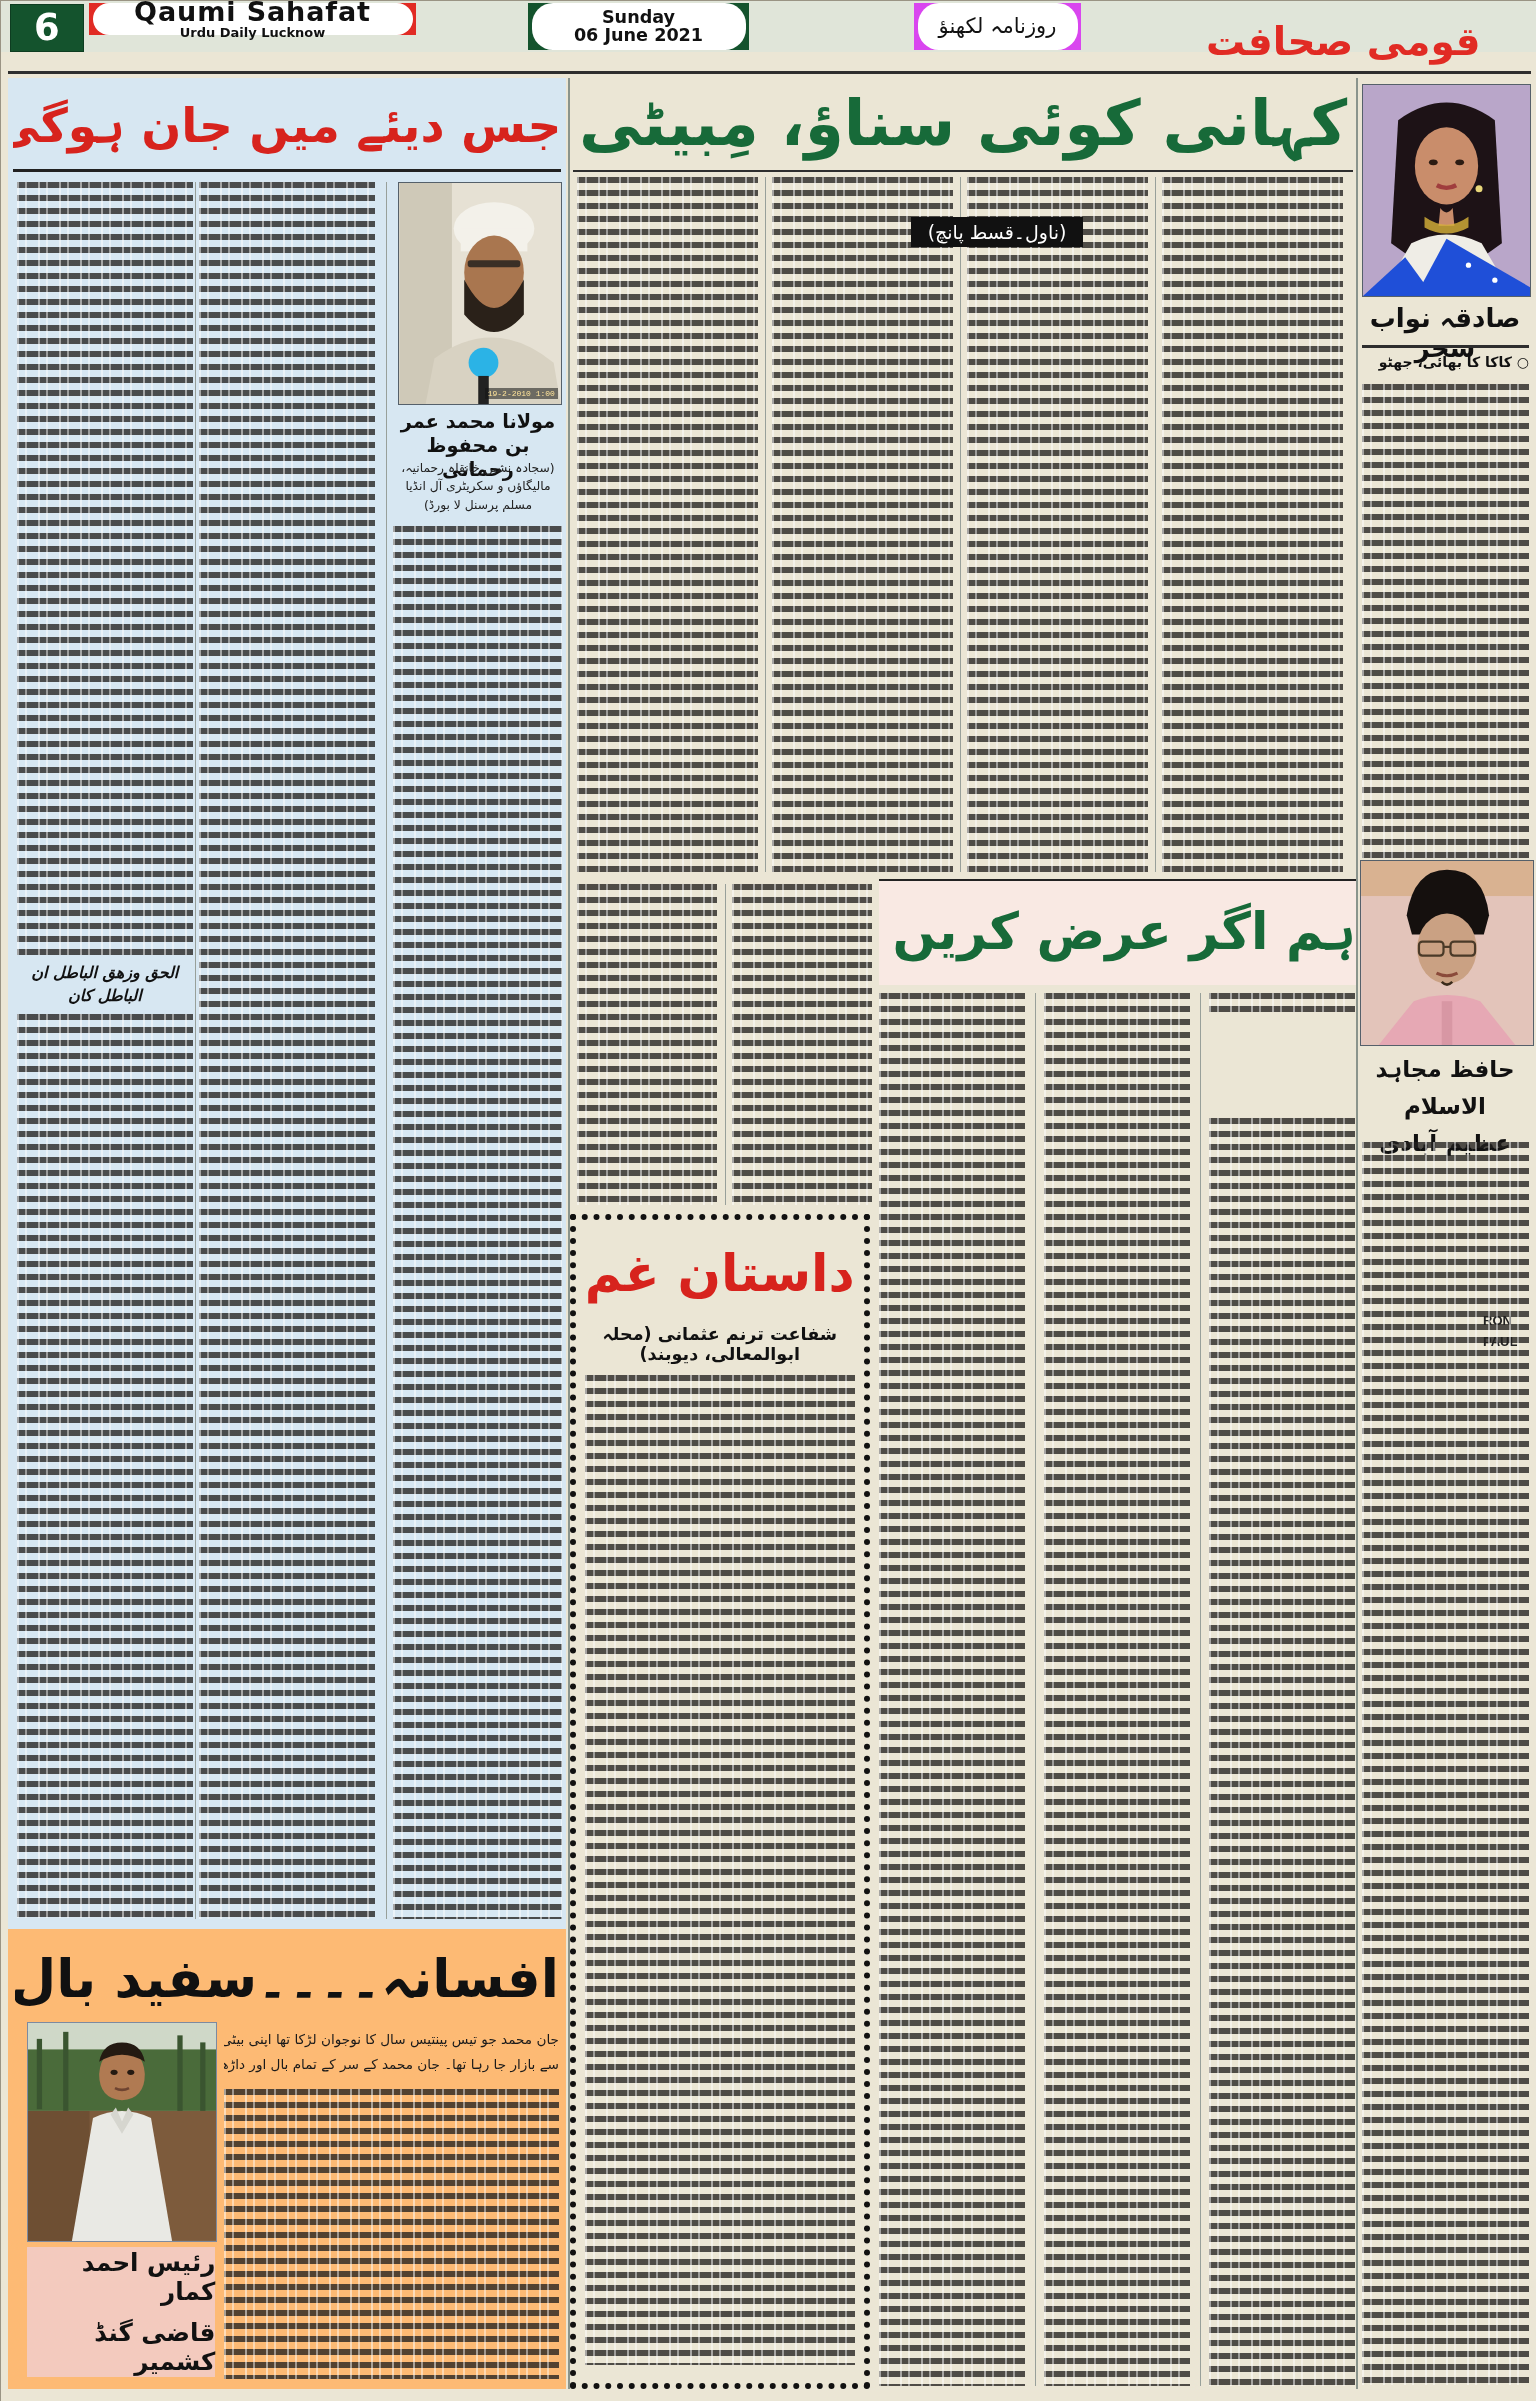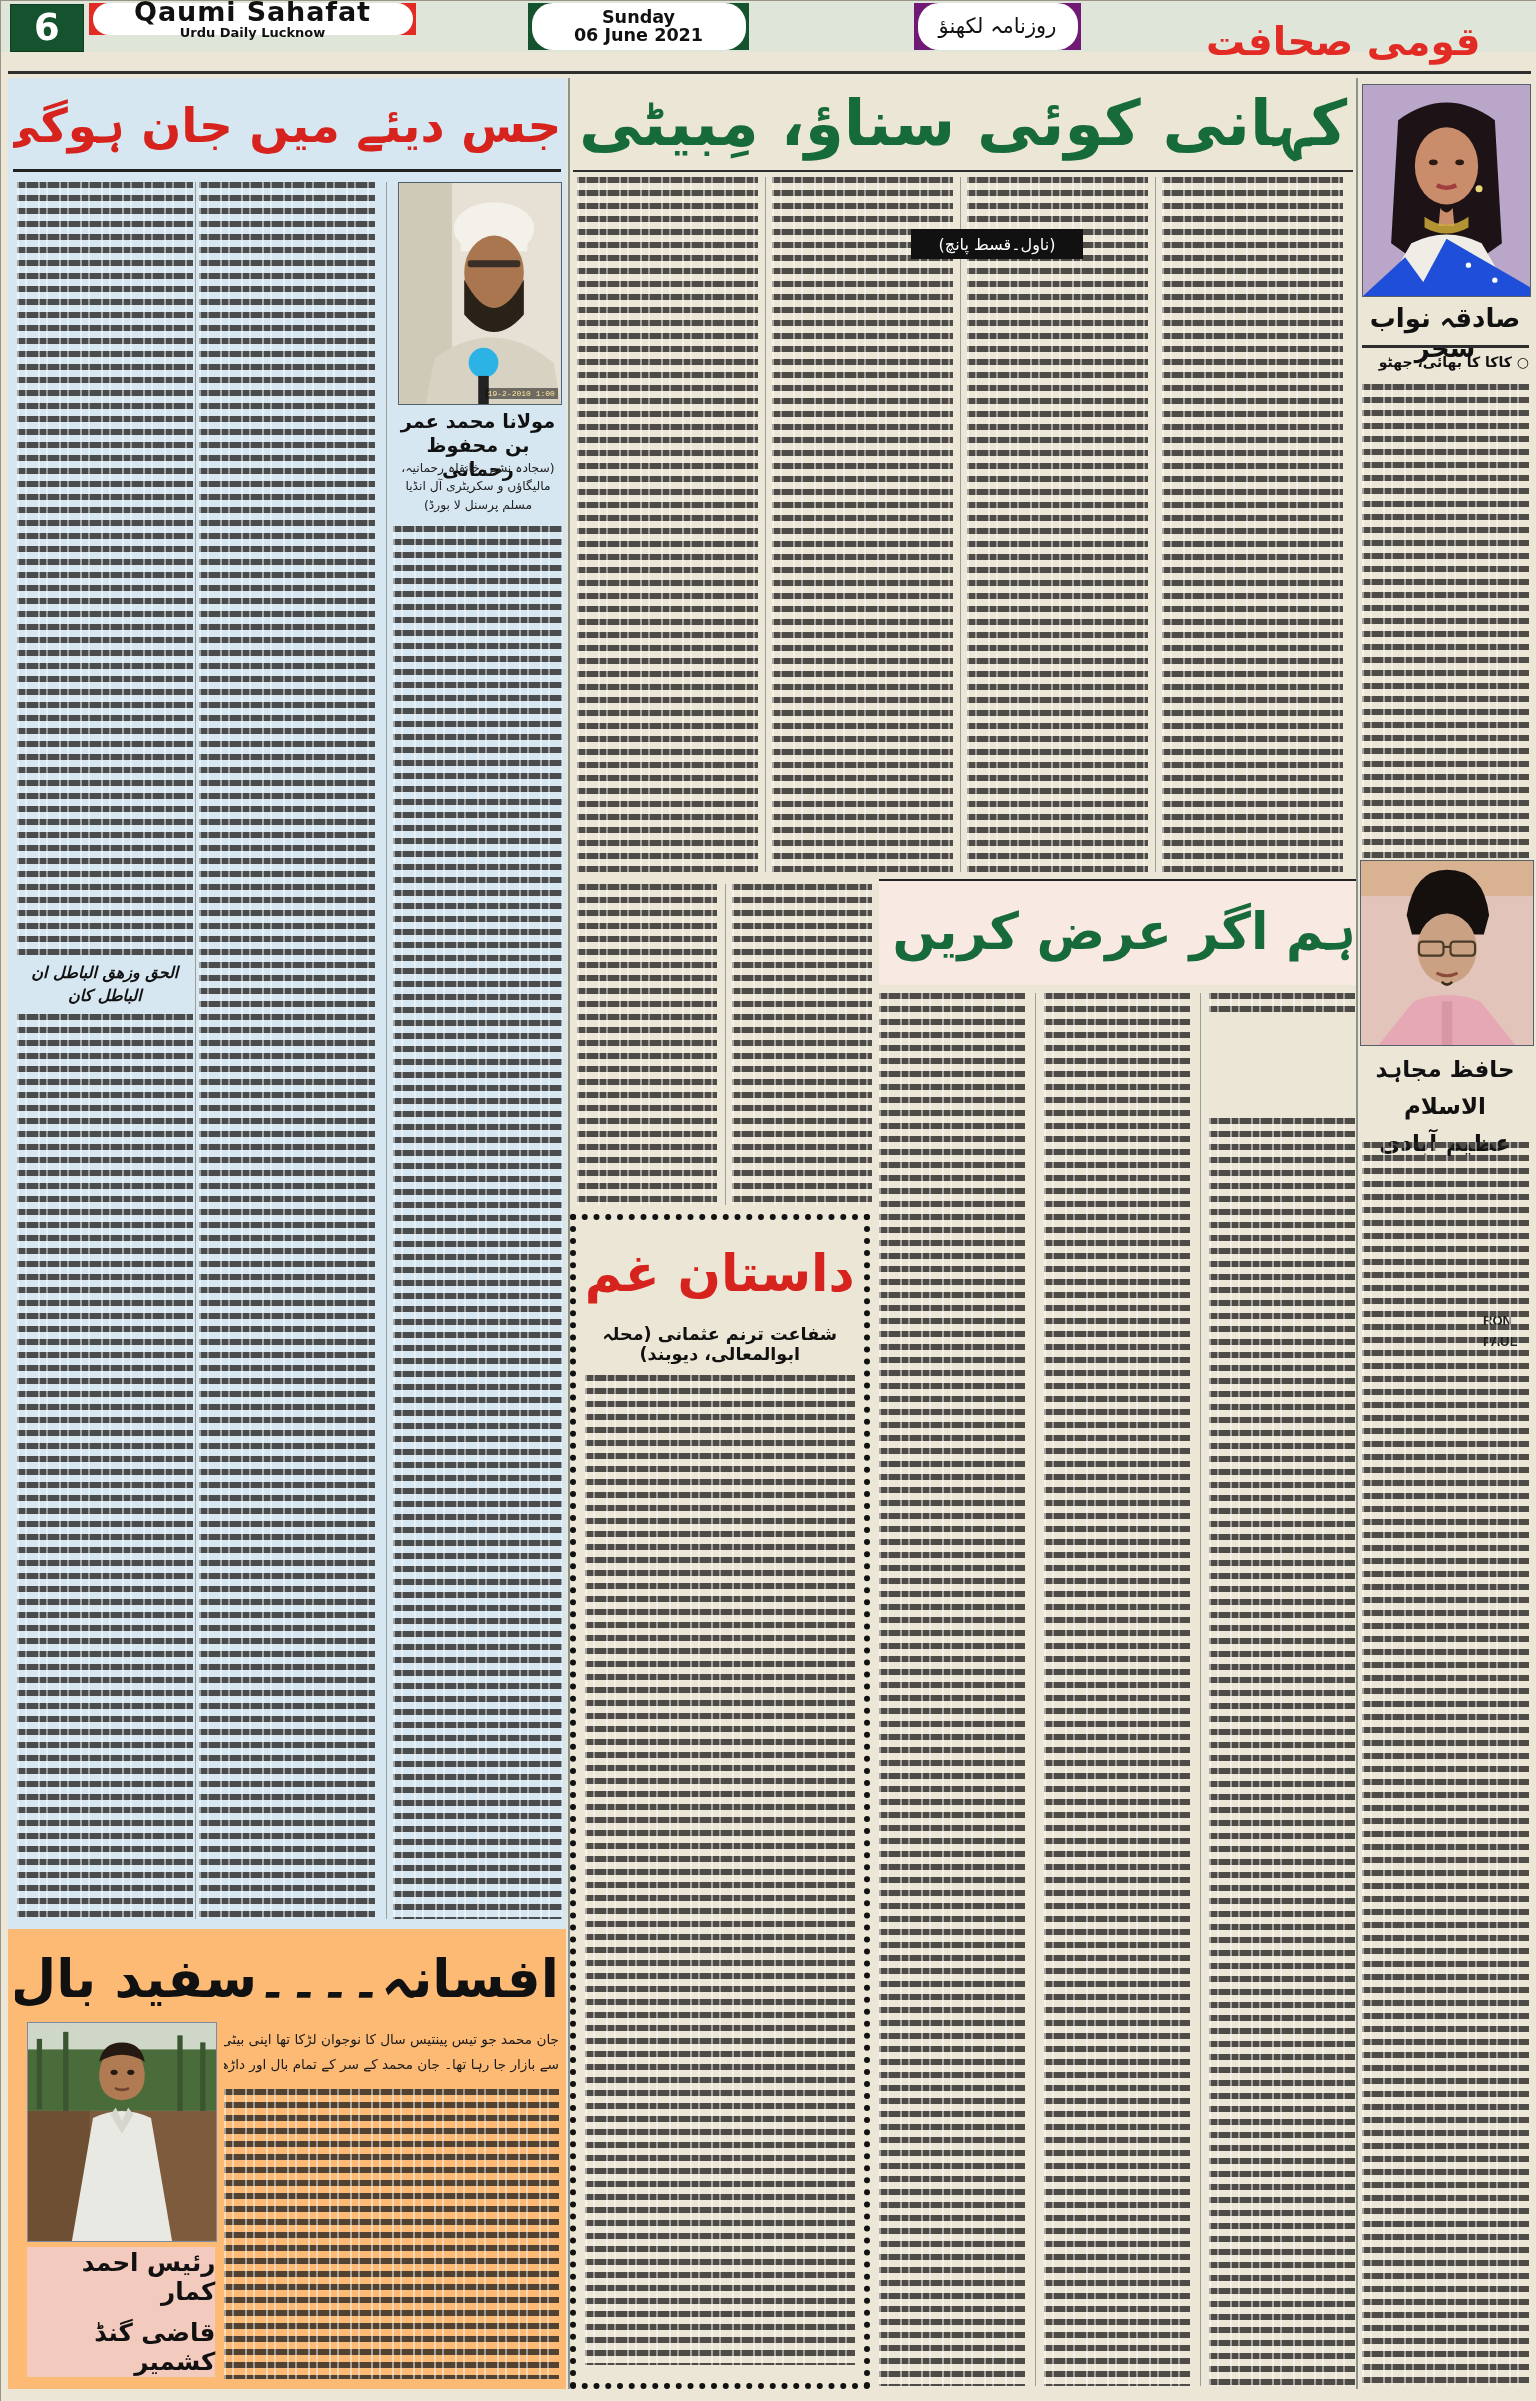--- a/index.html
+++ b/index.html
@@ -13,21 +13,21 @@
   .pill-out{position:absolute;display:flex;align-items:center;justify-content:center;}
   .pill-in{background:#fff;border-radius:23px;width:100%;height:100%;display:flex;flex-direction:column;align-items:center;justify-content:center;line-height:1.05;}
   .qs-out{left:88px;top:1.8px;width:327px;height:32px;background:#e12b24;padding:0;}
   .qs-in{border-radius:21px;margin:3.5px;}
   .qs-title{font-size:27px;font-weight:bold;color:#111;letter-spacing:0.9px;}
   .qs-sub{font-size:13px;font-weight:bold;color:#111;}
   .date-out{left:527px;top:1.8px;width:221px;height:47px;background:#14532d;}
   .date-in{margin:3.5px;border-radius:21px;}
   .date-day{font-size:17.6px;font-weight:bold;color:#111;}
   .date-date{font-size:17.6px;font-weight:bold;color:#111;}
-  .roz-out{left:913px;top:1.8px;width:167px;height:47px;background:#701a75;}
+  .roz-out{left:913px;top:1.8px;width:167px;height:47px;background:#d946ef;}
   .roz-in{margin:3.5px;border-radius:21px;}
   .roz-txt{font-size:21px;color:#111;direction:rtl;}
   .mast-right{position:absolute;right:16px;top:3.5px;width:316px;height:44px;color:#e12b24;font-size:39px;font-weight:bold;
               direction:rtl;text-align:left;line-height:44px;margin-top:15px;}
 
   .hrule{position:absolute;background:#2e2e2e;}
   .vrule{position:absolute;background:#8a948c;width:1.8px;}
   .greek{position:absolute;
      background-image:
        repeating-linear-gradient(90deg, rgba(255,255,255,.5) 0 1.8px, transparent 1.8px 8px, rgba(255,255,255,.45) 8px 9.7px, transparent 9.7px 21px),
@@ -42,22 +42,22 @@
   .byline{position:absolute;text-align:center;direction:rtl;font-weight:bold;color:#111;}
   .byline-sub{position:absolute;text-align:center;direction:rtl;color:#222;}
   .quoteline{position:absolute;text-align:center;direction:rtl;font-weight:bold;color:#111;font-size:16px;line-height:23px;}
 
   .photo-frame{position:absolute;border:1.8px solid #55606a;background:#ddd;overflow:hidden;}
   .ts{position:absolute;right:3.5px;bottom:5.3px;background:rgba(20,20,20,.55);color:#ffe49a;font-size:8px;padding:0.9px 2.6px;font-family:"Liberation Mono",monospace;}
 
   
   .novel-head{left:572px;top:81px;width:780px;height:84px;line-height:84px;font-size:63px;color:#176a39;}
   .novel-rule{left:572px;top:169px;width:780px;height:1.8px;}
-  .ep-tag{position:absolute;left:910px;top:216px;width:172px;height:30px;background:#111;color:#fff;font-size:16px;
-          display:flex;align-items:center;justify-content:center;direction:rtl;margin-top:12px;}
+  .ep-tag{position:absolute;left:910px;top:216px;width:172px;height:30px;background:#111;color:#fff;font-size:19px;
+          display:flex;align-items:center;justify-content:center;direction:rtl;}
   .author-name{position:absolute;text-align:center;direction:rtl;font-weight:bold;color:#111;}
   .kicker{position:absolute;direction:rtl;text-align:right;font-weight:bold;color:#111;font-size:14px;}
 
   
   .essay-head-bg{position:absolute;left:878px;top:878px;width:477px;height:104px;background:#f9e9e3;border-top:2.6px solid #222;}
   .essay-head{left:878px;top:885px;width:477px;height:91px;line-height:91px;font-size:51px;color:#176a39;}
   .latin-frag{position:absolute;left:1168px;top:1015px;width:186px;height:97px;background:#ebe6d5;color:#222;
               font-family:"Liberation Sans",sans-serif;font-size:15px;line-height:1.55;text-align:left;}
   .latin-just{display:flex;justify-content:space-between;}
   .arabic-note{direction:rtl;font-size:12.3px;color:#222;text-align:right;}

